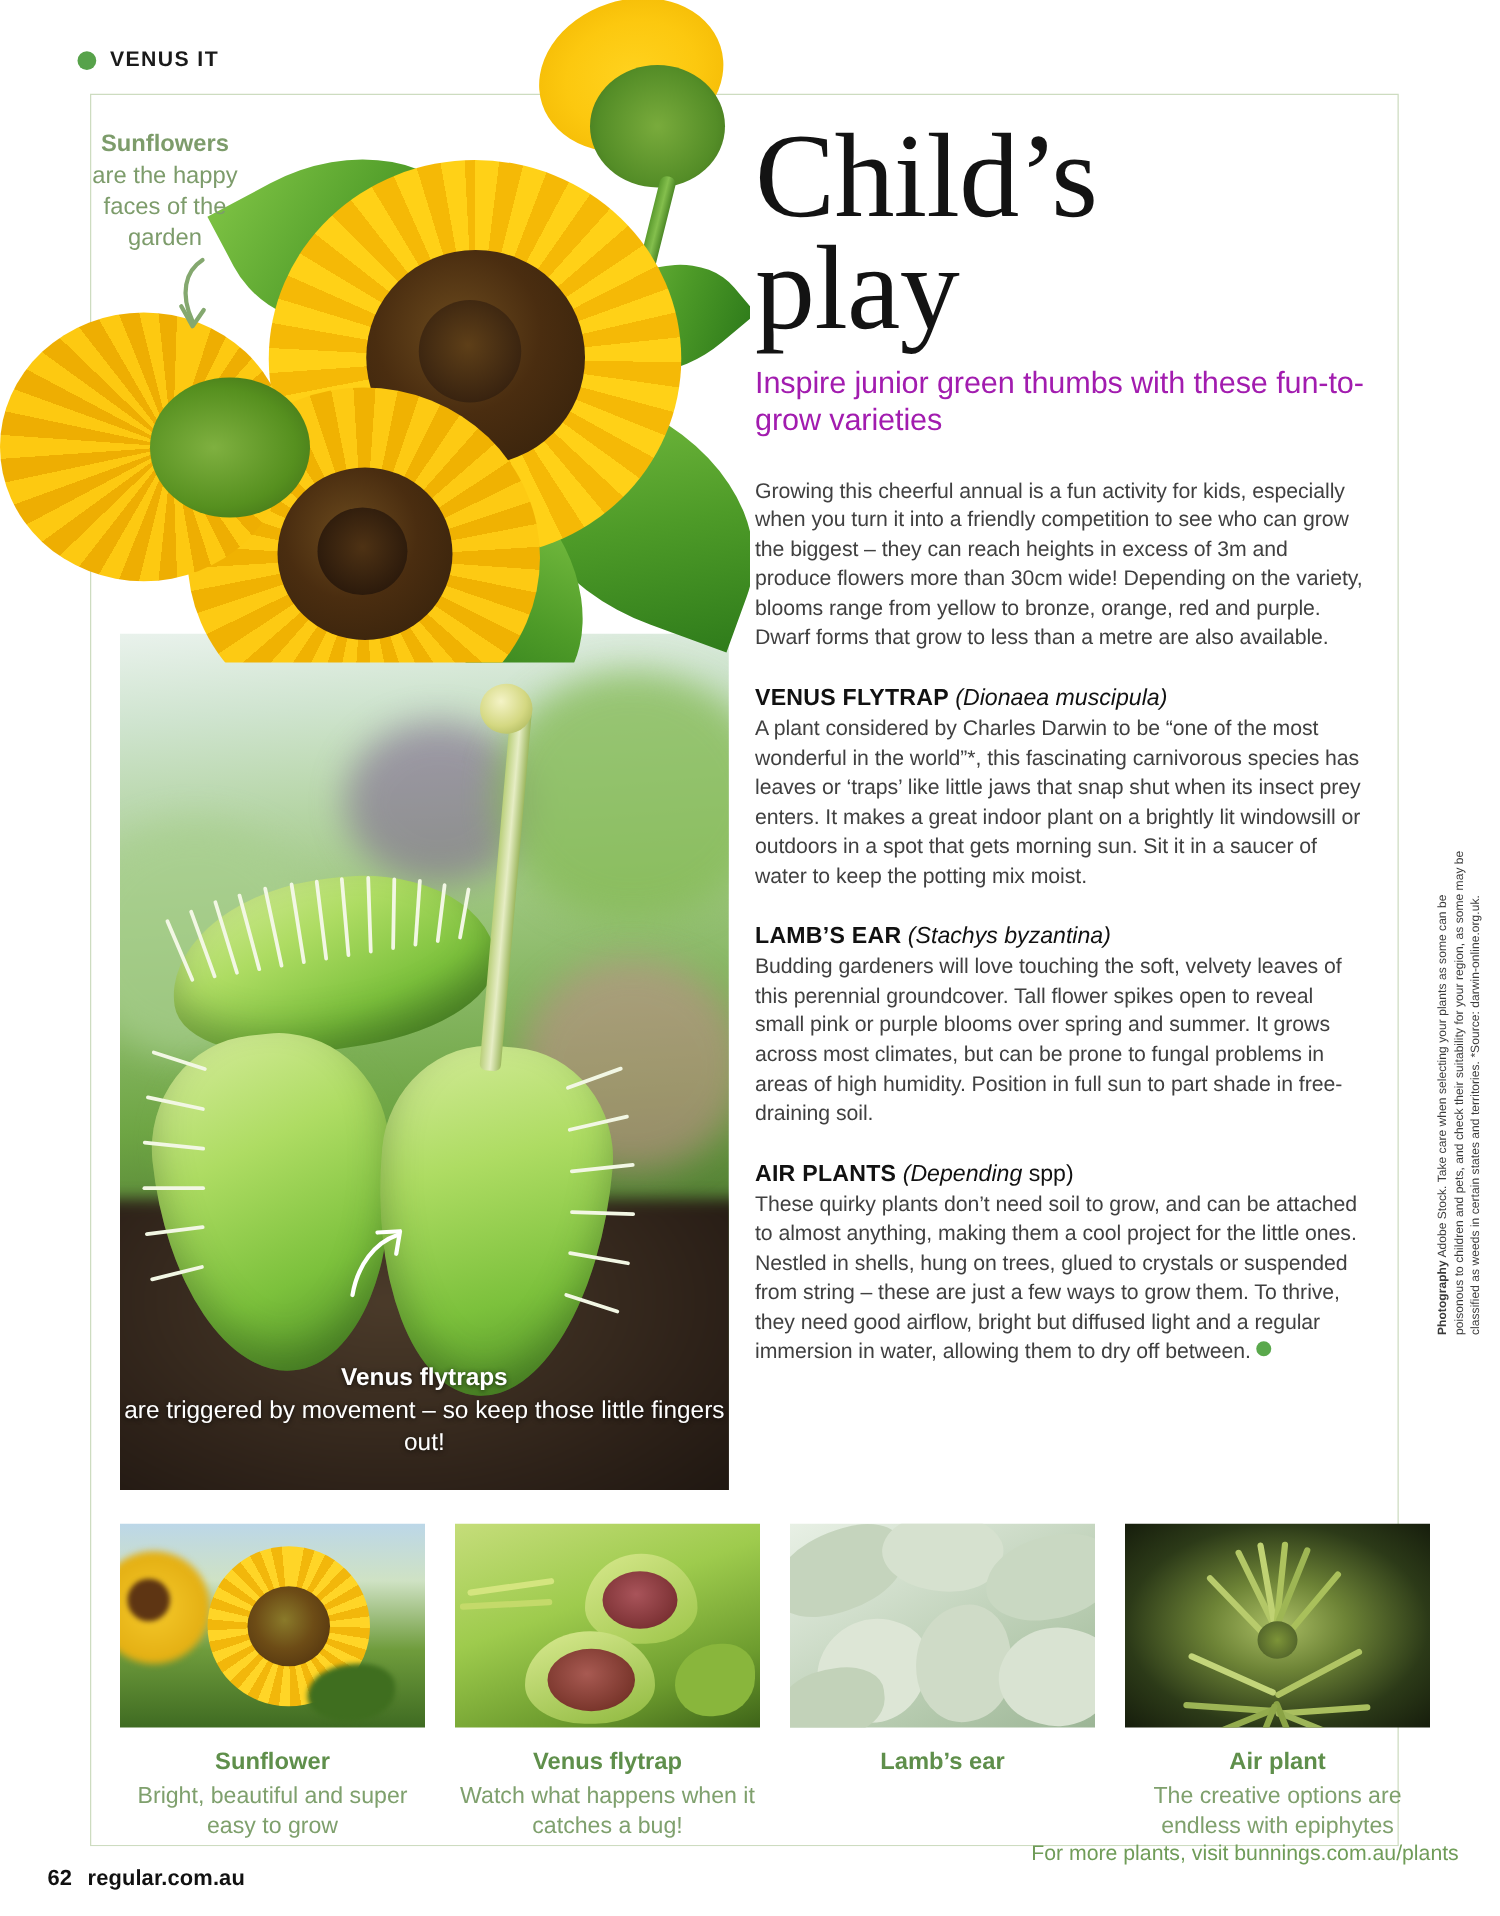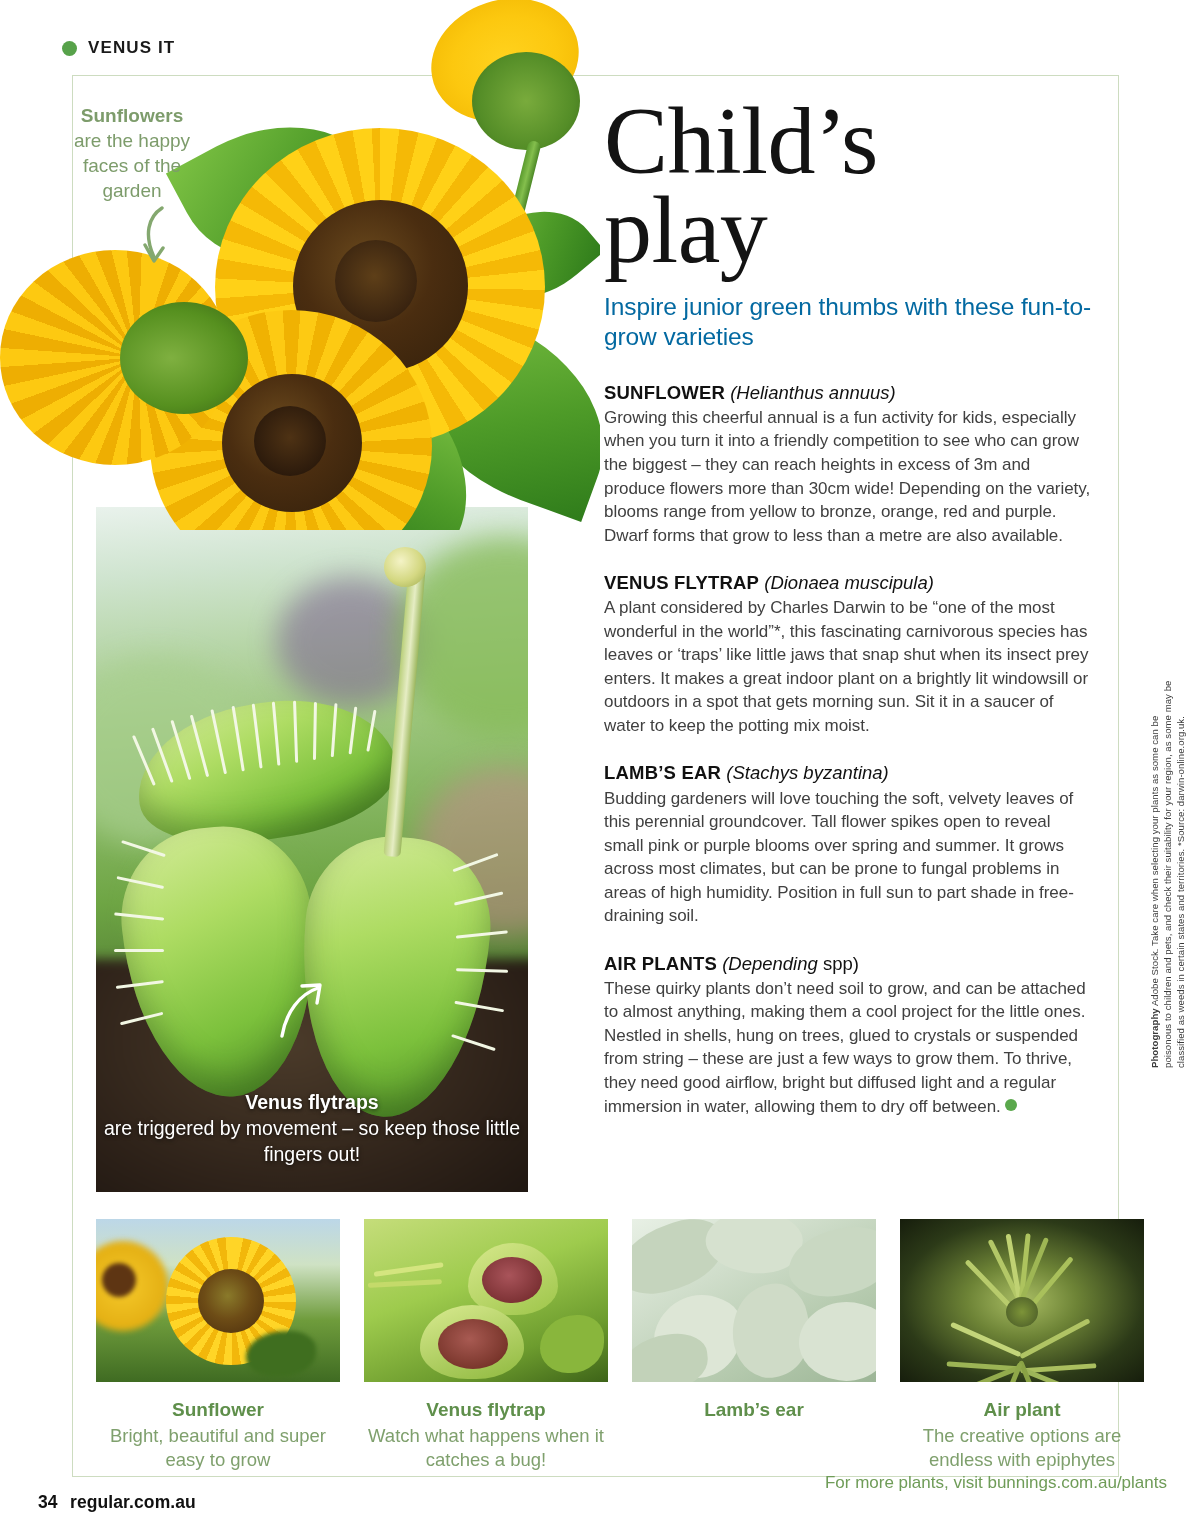--- a/index.html
+++ b/index.html
@@ -94,21 +94,21 @@
     position: absolute;
     background: linear-gradient(90deg, #5b9b2e, #84bf4d, #4c8826);
     border-radius: 6px;
   }
 
   
   .ft-photo {
     position: absolute;
     left: 96px;
     top: 507px;
-    width: 432px;
+    width: 487px;
     height: 685px;
     overflow: hidden;
     background: linear-gradient(175deg,#e9f2ec 0%, #cfe4cf 10%, #9ec77f 32%, #6ea544 55%, #3c5e27 80%, #241a12 100%);
     z-index: 3;
   }
   .ft-bokeh { position: absolute; border-radius: 50%; filter: blur(14px); }
   .ft-soil {
     position: absolute; left: -10%; bottom: -6%;
     width: 120%; height: 40%;
     background: radial-gradient(ellipse at 45% 30%, #4b3b2a 0%, #2e2219 55%, #16100c 100%);
@@ -166,21 +166,21 @@
     font-size: 96px;
     line-height: 0.93;
     letter-spacing: -0.5px;
     color: #131313;
     font-weight: normal;
   }
   .standfirst {
     margin-top: 17px;
     font-size: 24.5px;
     line-height: 1.23;
-    color: #0369a1;
+    color: #a21caf;
     letter-spacing: -0.1px;
   }
 
   .plant-block { margin-top: 24px; }
   .plant-block:first-of-type { margin-top: 29px; }
   .plant-head {
     font-size: 18.5px;
     line-height: 1.25;
     color: #111;
     margin-bottom: 2px;
@@ -423,24 +423,20 @@
 </div>
 
 <div class="article">
   <h1 class="headline">
     <span>Child’s</span><br>
     <span>play</span>
   </h1>
   <p class="standfirst">Inspire junior green thumbs with these fun-to-grow varieties</p>
 
   <div class="plant-block">
-    <div class="plant-head">
-      <span class="pname">SUNFLOWER</span>
-      <span class="plat">(Helianthus annuus)</span>
-    </div>
     <p class="plant-body">Growing this cheerful annual is a fun activity for kids, especially when you turn it into a friendly competition to see who can grow the biggest – they can reach heights in excess of 3m and produce flowers more than 30cm wide! Depending on the variety, blooms range from yellow to bronze, orange, red and purple. Dwarf forms that grow to less than a metre are also available.</p>
   </div>
 
   <div class="plant-block">
     <div class="plant-head">
       <span class="pname">VENUS FLYTRAP</span>
       <span class="plat">(Dionaea muscipula)</span>
     </div>
     <p class="plant-body">A plant considered by Charles Darwin to be “one of the most wonderful in the world”*, this fascinating carnivorous species has leaves or ‘traps’ like little jaws that snap shut when its insect prey enters. It makes a great indoor plant on a brightly lit windowsill or outdoors in a spot that gets morning sun. Sit it in a saucer of water to keep the potting mix moist.</p>
   </div>
@@ -527,15 +523,15 @@
     <div class="thumb-desc">The creative options are endless with epiphytes</div>
   </div>
 
 </div>
 
 <div class="credit">
   <b>Photography</b><span> Adobe Stock. Take care when selecting your plants as some can be poisonous to children and pets, and check their suitability for your region, as some may be classified as weeds in certain states and territories. *Source: darwin-online.org.uk.</span>
 </div>
 
 <div class="footer-rule"></div>
-<div class="page-num">34</div>
+<div class="page-num">62</div>
 <div class="site-url">regular.com.au</div>
 <div class="footer-cta">For more plants, visit bunnings.com.au/plants</div>
 
 </body></html>

